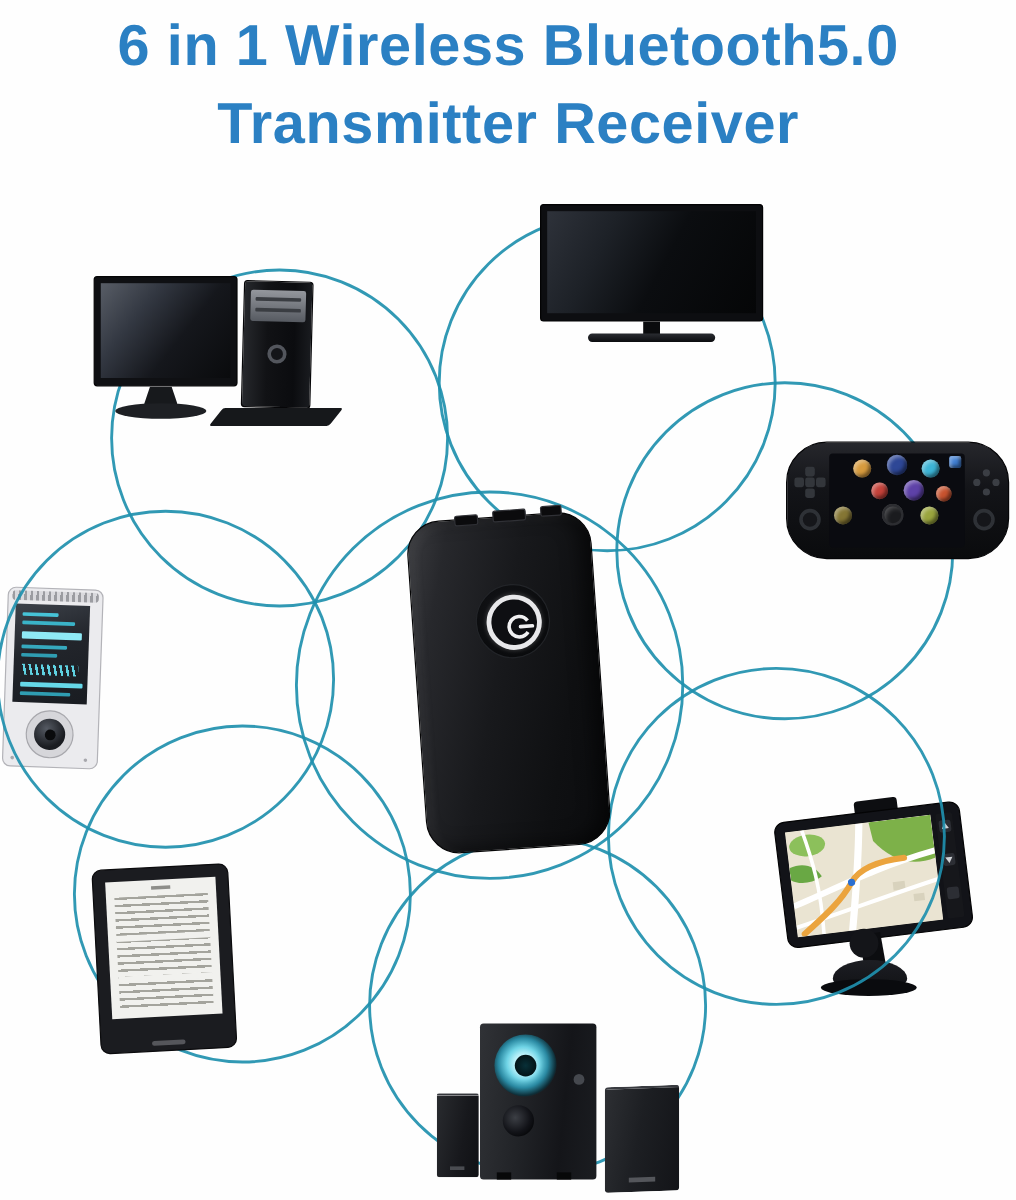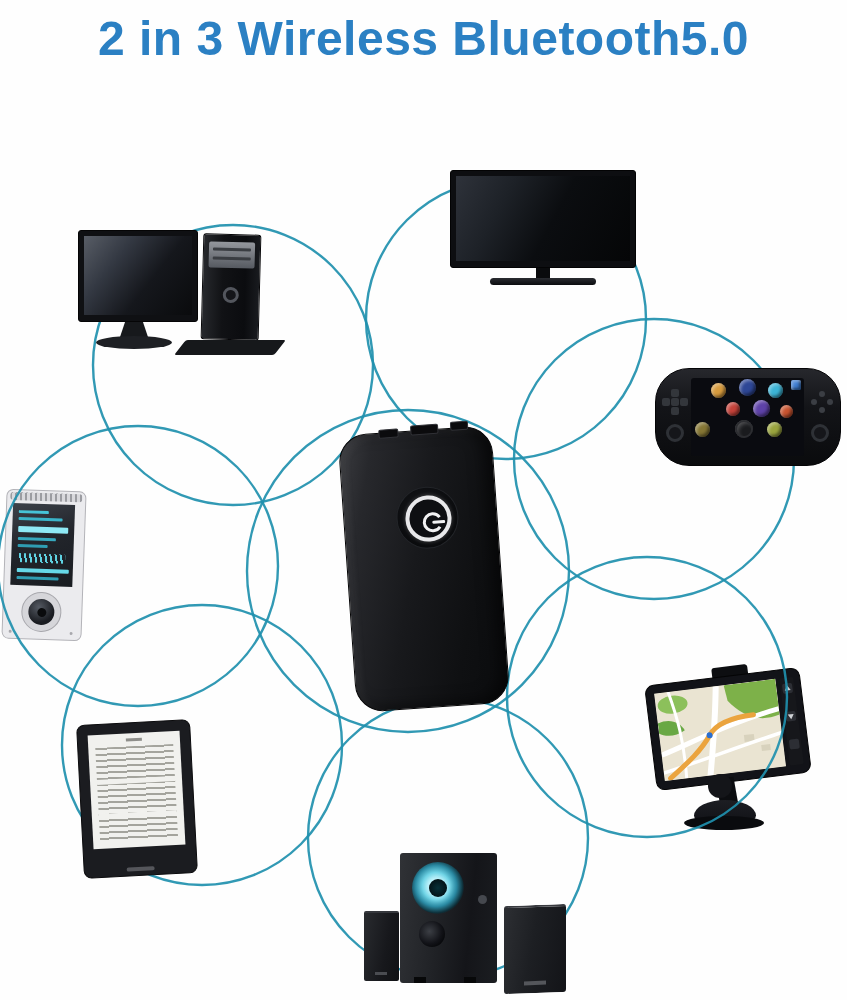--- a/index.html
+++ b/index.html
@@ -140,21 +140,22 @@
   .hub-ring{left:8px;top:8px;width:46px;height:46px;border-radius:50%;border:4px solid #e8e8ea;background:#0e0f12;
             box-shadow:0 0 4px rgba(255,255,255,.25);}
   .hub-glyph{left:10px;top:10px;}
 </style>
 </head>
 <body>
 
 <div class="canvas">
 
   <h1 class="title">
-    <span>2 in 3 Wireless Bluetooth5.0</span>
+    <span>6 in 1 Wireless Bluetooth5.0</span>
+    <span>Transmitter Receiver</span>
   </h1>
 
   <svg class="links" width="847" height="1000" viewBox="0 0 847 1000">
     <circle cx="408" cy="571" r="161"></circle>
     <circle cx="233" cy="365" r="140"></circle>
     <circle cx="506" cy="319" r="140"></circle>
     <circle cx="654" cy="459" r="140"></circle>
     <circle cx="138" cy="566" r="140"></circle>
     <circle cx="202" cy="745" r="140"></circle>
     <circle cx="647" cy="697" r="140"></circle>

